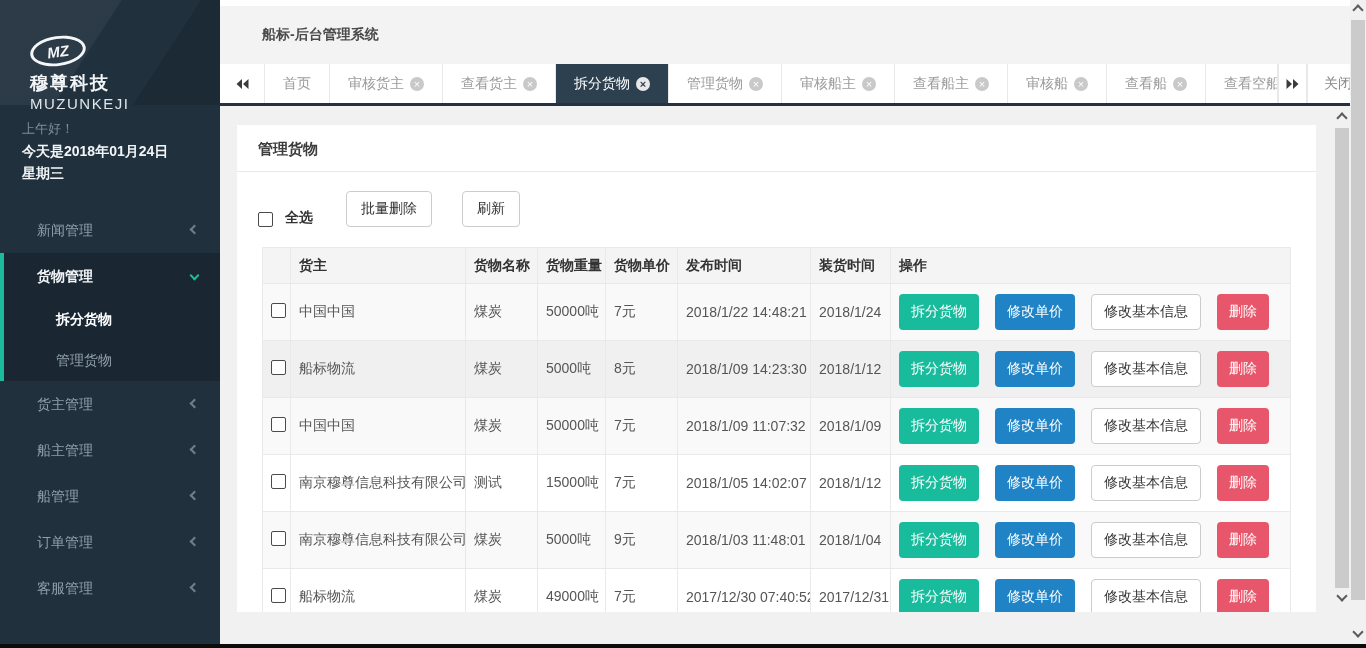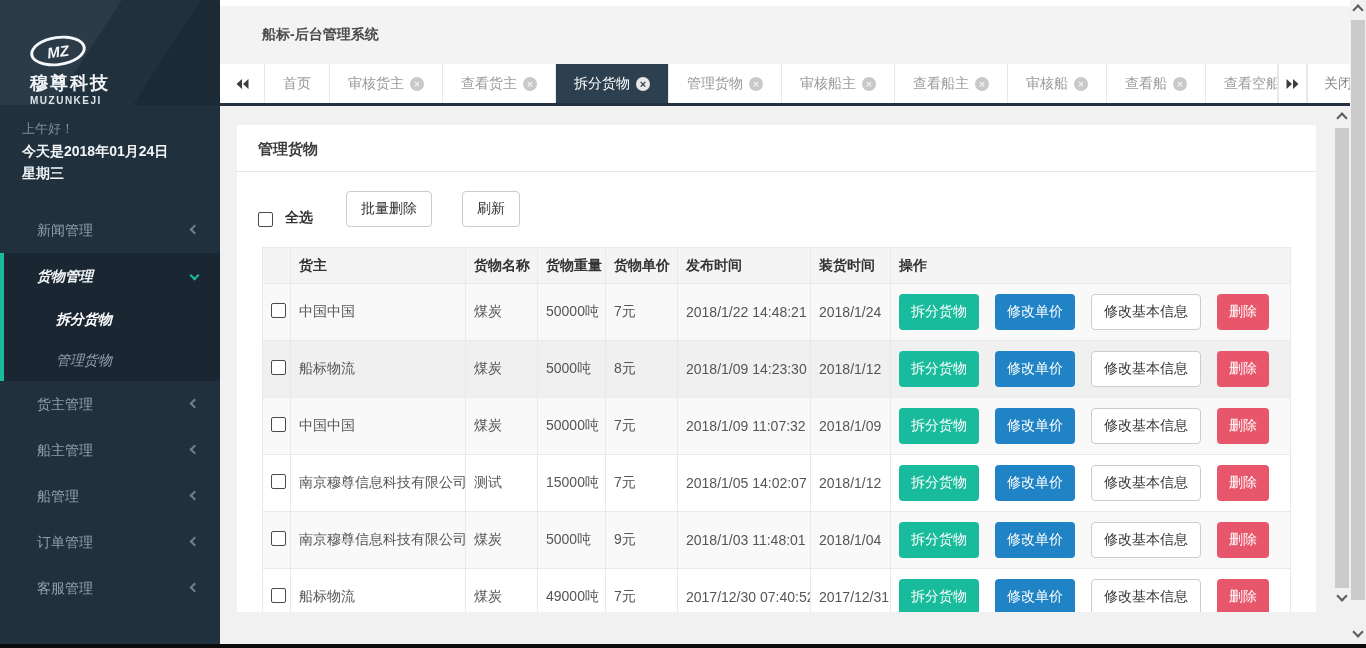--- a/index.html
+++ b/index.html
@@ -12,27 +12,27 @@
     background:#20303d; color:#8fa0ac; z-index:5; }
   .brand { padding:36px 0 0 30px; height:105px; position:relative;
     background:
       linear-gradient(123deg, rgba(255,255,255,0.05) 0%, rgba(255,255,255,0.05) 42%, rgba(255,255,255,0) 42.5%),
       linear-gradient(-57deg, rgba(0,0,0,0.12) 0%, rgba(0,0,0,0.12) 30%, rgba(0,0,0,0) 30.5%);
   }
   .logo-oval { width:56px; height:30px; border:3px solid #f4f6f8; border-radius:50%;
     display:flex; align-items:center; justify-content:center; transform:rotate(-8deg);
     color:#f4f6f8; font-weight:bold; font-style:italic; font-size:15px; letter-spacing:0; }
   .brand-name { margin-top:5px; color:#f2f5f7; font-size:18px; font-weight:bold; letter-spacing:2px; }
-  .brand-en { color:#dfe6ea; font-size:10px; letter-spacing:1.5px; font-weight:bold; }
+  .brand-en { color:#dfe6ea; font-size:15px; letter-spacing:1.5px; font-weight:normal; }
   .greeting { padding:14px 22px 0 22px; line-height:1.6; }
   .greet-hello { color:#7c8d9b; font-size:13px; display:block; }
   .greet-date, .greet-week { color:#f2f5f7; font-size:14px; font-weight:bold; display:block; }
   .menu { margin-top:22px; }
   .menu-group { border-left:4px solid transparent; }
-  .menu-group.expanded { background:#1a2733; border-left:4px solid #1abc9c;font-style:italic; }
+  .menu-group.expanded { background:#1a2733; border-left:4px solid #1abc9c; }
   .menu-item { height:46px; line-height:46px; padding:0 22px 0 33px; font-size:14px;
     color:#8fa0ac; cursor:pointer; display:flex; align-items:center; justify-content:space-between; }
   .menu-group.expanded .menu-item { color:#f2f5f7; font-weight:bold; }
   .menu-sub { height:41px; line-height:41px; padding-left:52px; font-size:14px; color:#8fa0ac; cursor:pointer; }
   .menu-sub.active { color:#ffffff; font-weight:bold; }
   .chev { width:7px; height:7px; border-right:2px solid #6d7f8d; border-bottom:2px solid #6d7f8d; display:inline-block; }
   .chev.left { transform:rotate(135deg); }
   .chev.down { transform:rotate(45deg); border-color:#1abc9c; }
 
   

